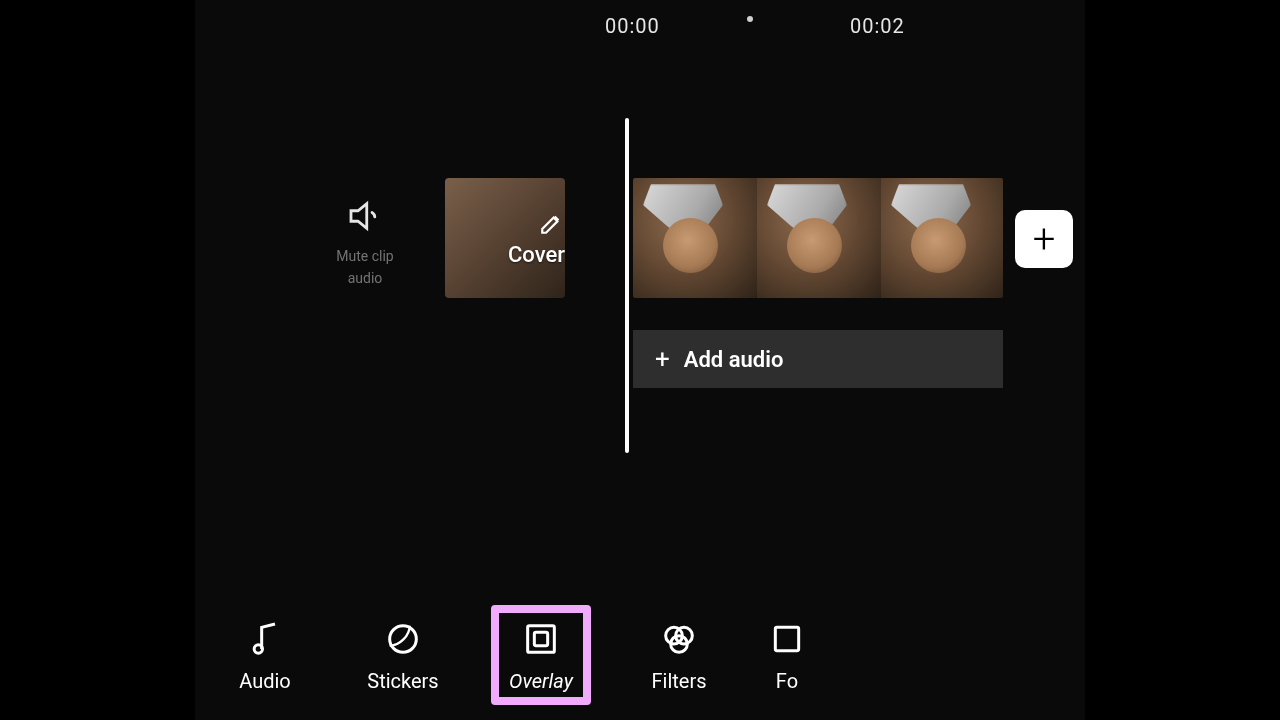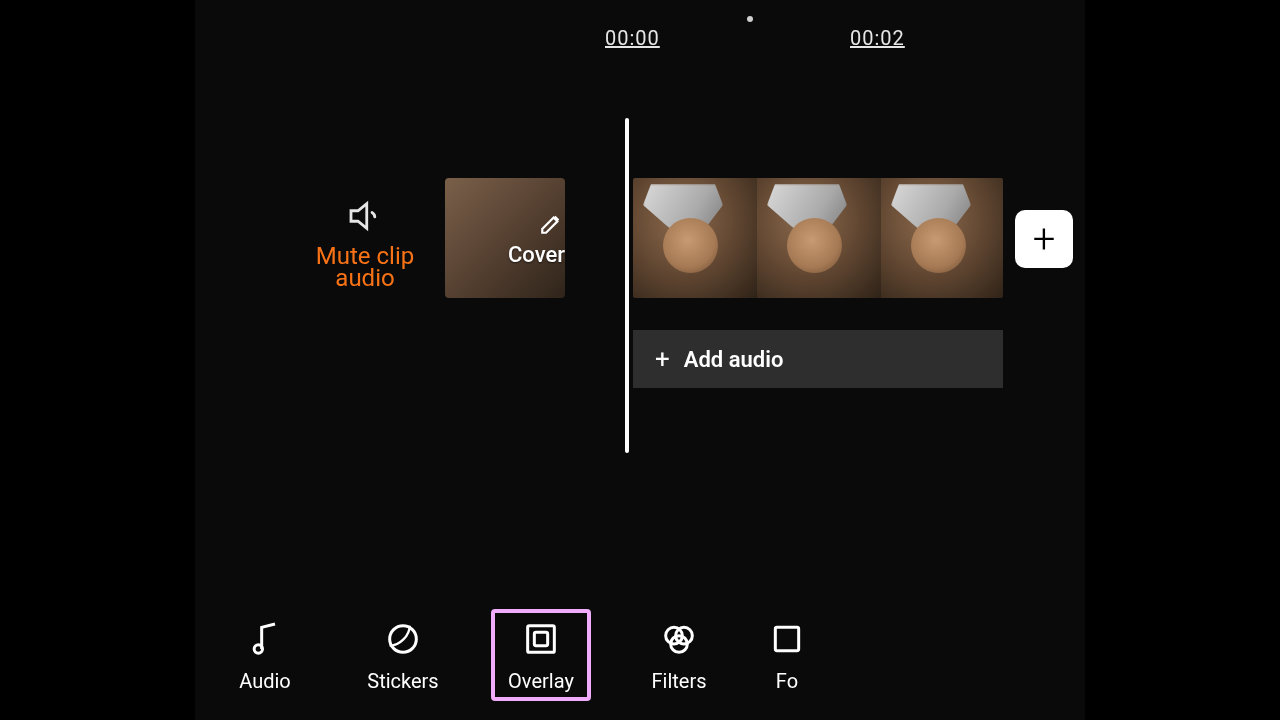--- a/index.html
+++ b/index.html
@@ -15,33 +15,33 @@
   
   .time-ruler {
     position: absolute;
     top: 10px;
     left: 0; right: 0;
     height: 30px;
     color: #e6e6e6;
     font-size: 20px;
     letter-spacing: 1px;
   }
-  .time-mark { position: absolute; top: 16px; text-decoration: underline; }
+  .time-mark { position: absolute; top: 4px; }
   .time-dot { position: absolute; top: 6px; width: 6px; height: 6px; background: #cfcfcf; border-radius: 50%; }
   
   .mute-ctrl {
     position: absolute;
     left: 115px;
     top: 195px;
     width: 110px;
     text-align: center;
     color: #bdbdbd;
   }
   .mute-ctrl .icon { display: block; margin: 0 auto 8px; }
-  .mute-ctrl .label { font-size: 24px; line-height: 22px; color: #f97316; }
+  .mute-ctrl .label { font-size: 14px; line-height: 22px; color: #737373; }
   .cover-thumb {
     position: absolute;
     left: 250px;
     top: 178px;
     width: 120px;
     height: 120px;
     background: linear-gradient(135deg,#7a604a 0%, #5a4434 45%, #2f241a 100%);
     border-radius: 4px;
     display: flex;
     align-items: flex-end;
@@ -140,22 +140,23 @@
   .tool {
     display: flex;
     flex-direction: column;
     align-items: center;
     gap: 10px;
     width: 100px;
     padding: 8px 4px 6px;
     border-radius: 4px;
   }
   .tool.highlight {
-    border: 4px solid #f0abfc;
+    border: 8px solid #f0abfc;
     padding: 6px 11px 4px;
+    font-style: italic;
   }
   .tool .tlabel { font-size: 20px; font-weight: 400; }
   .tool svg { display: block; }
   .tool.cut { width: 40px; overflow: hidden; }
   .tool.cut .tlabel { white-space: nowrap; }
 </style>
 </head>
 <body>
 
 <div class="stage">

